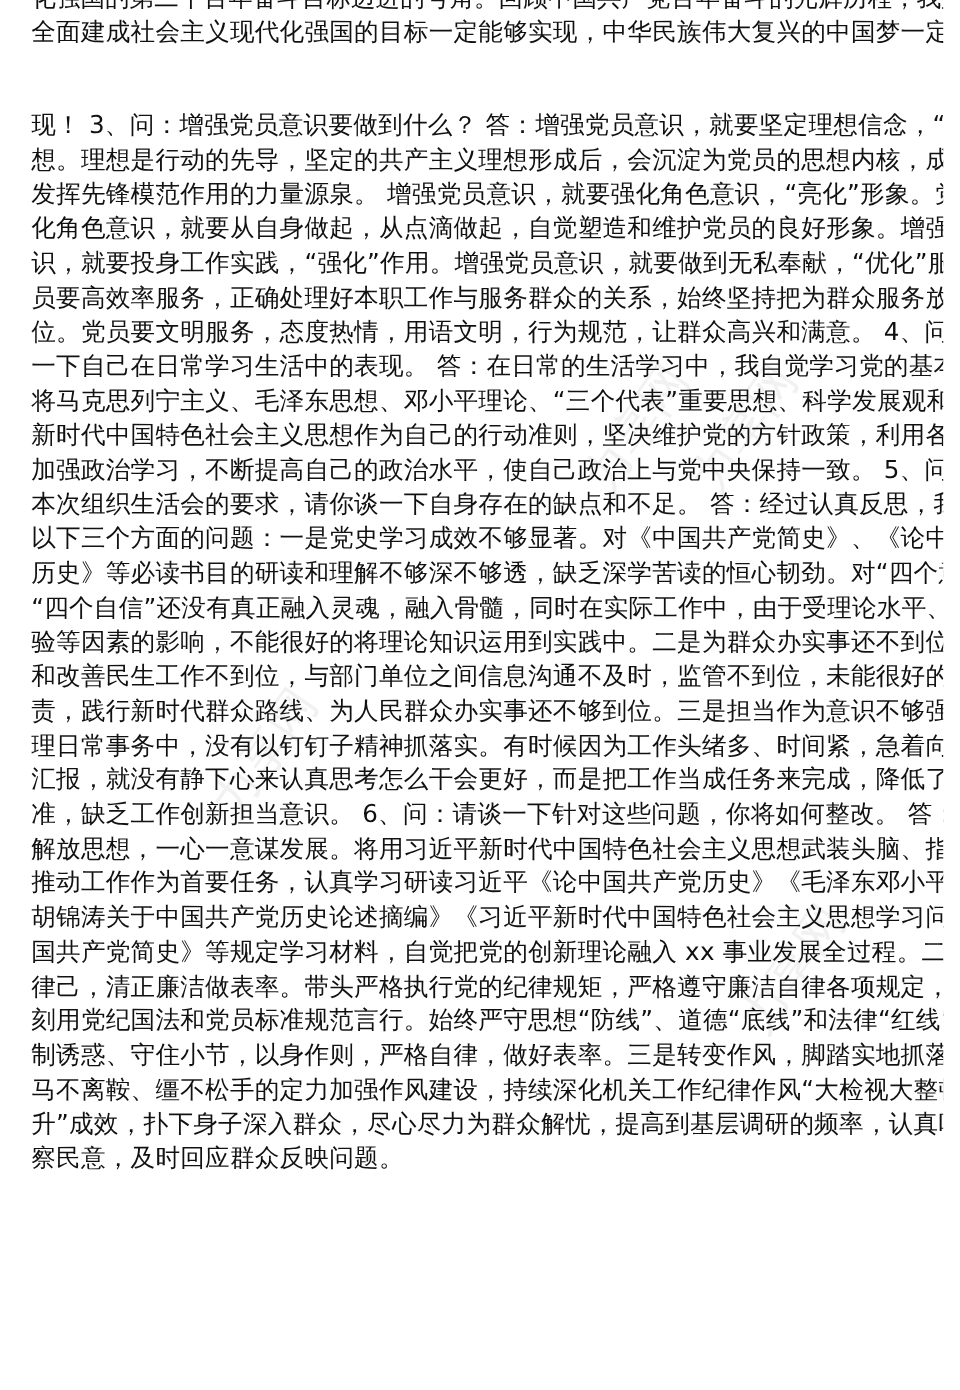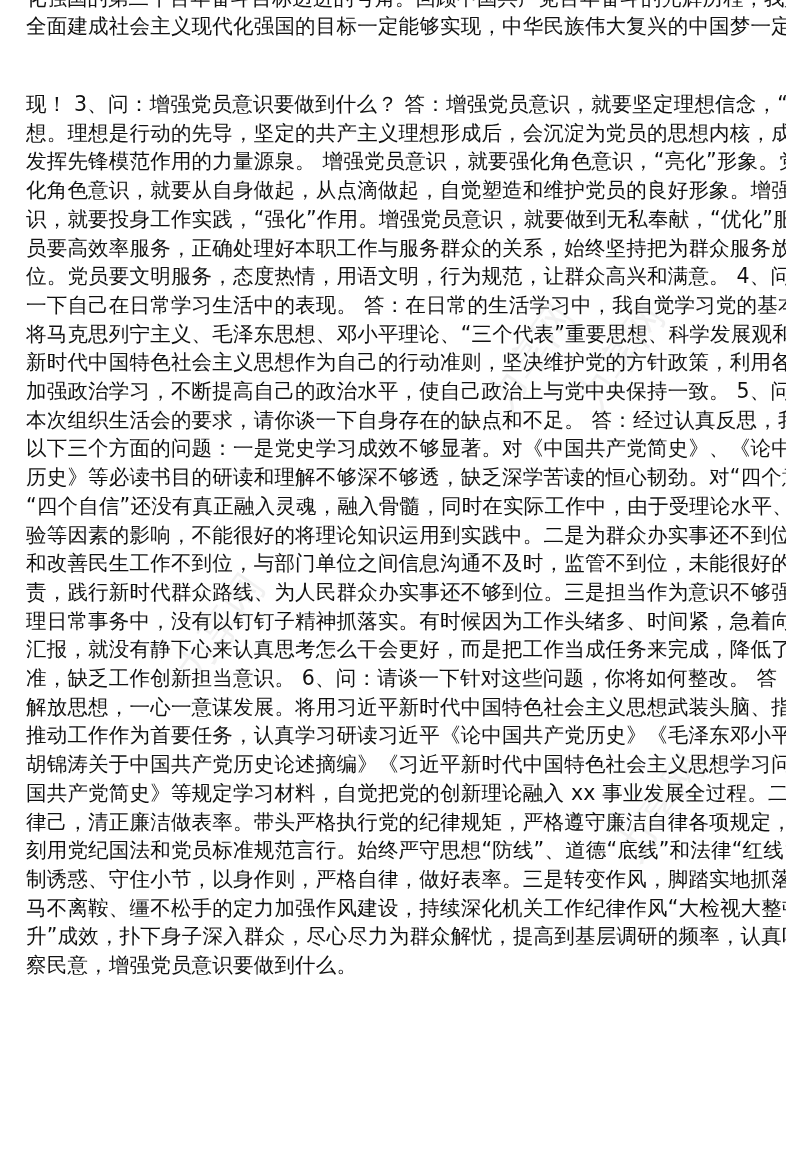--- a/index.html
+++ b/index.html
@@ -91,15 +91,15 @@
   <div class="line" style="top:664px;">准，缺乏工作创新担当意识。 6、问：请谈一下针对这些问题，你将如何整改。 答：一是</div>
   <div class="line" style="top:692.7px;">解放思想，一心一意谋发展。将用习近平新时代中国特色社会主义思想武装头脑、指导实践、</div>
   <div class="line" style="top:721.4px;">推动工作作为首要任务，认真学习研读习近平《论中国共产党历史》《毛泽东邓小平江泽民</div>
   <div class="line" style="top:750.1px;">胡锦涛关于中国共产党历史论述摘编》《习近平新时代中国特色社会主义思想学习问答》《中</div>
   <div class="line" style="top:778.8px;">国共产党简史》等规定学习材料，自觉把党的创新理论融入 xx 事业发展全过程。二是严于</div>
   <div class="line" style="top:807.5px;">律己，清正廉洁做表率。带头严格执行党的纪律规矩，严格遵守廉洁自律各项规定，时时刻</div>
   <div class="line" style="top:836.2px;">刻用党纪国法和党员标准规范言行。始终严守思想“防线”、道德“底线”和法律“红线”，切实抵</div>
   <div class="line" style="top:864.9px;">制诱惑、守住小节，以身作则，严格自律，做好表率。三是转变作风，脚踏实地抓落实。以</div>
   <div class="line" style="top:893.6px;">马不离鞍、缰不松手的定力加强作风建设，持续深化机关工作纪律作风“大检视大整顿大提</div>
   <div class="line" style="top:922.3px;">升”成效，扑下身子深入群众，尽心尽力为群众解忧，提高到基层调研的频率，认真听民情、</div>
-  <div class="line" style="top:951px;">察民意，增强党员意识要做到什么。</div>
+  <div class="line" style="top:951px;">察民意，及时回应群众反映问题。</div>
 
 </div>
 
 </body></html>

